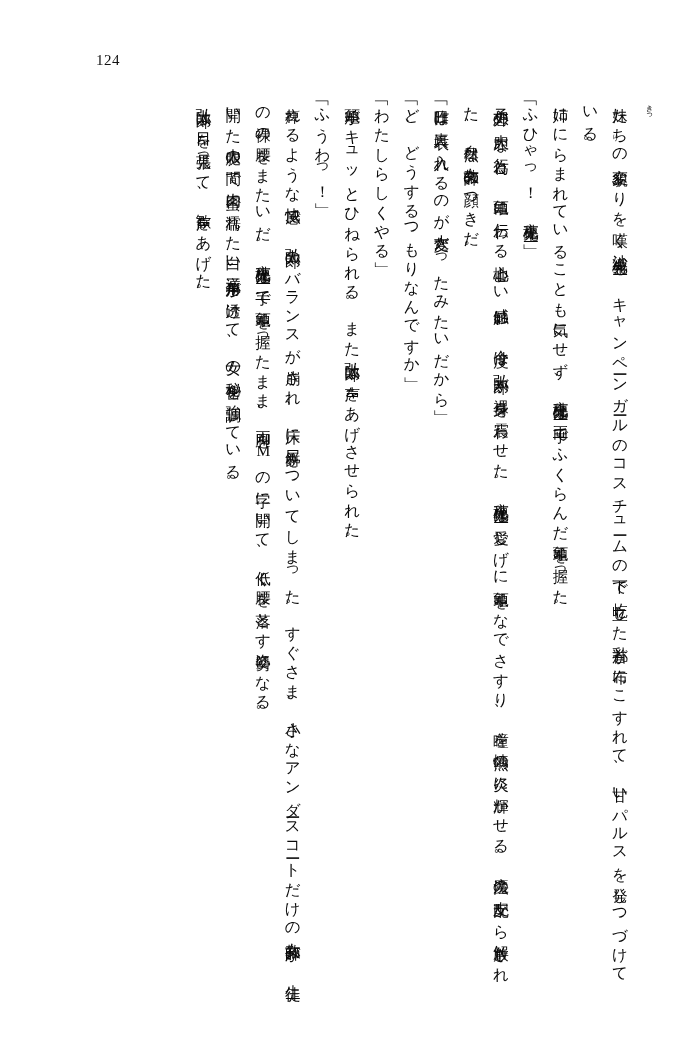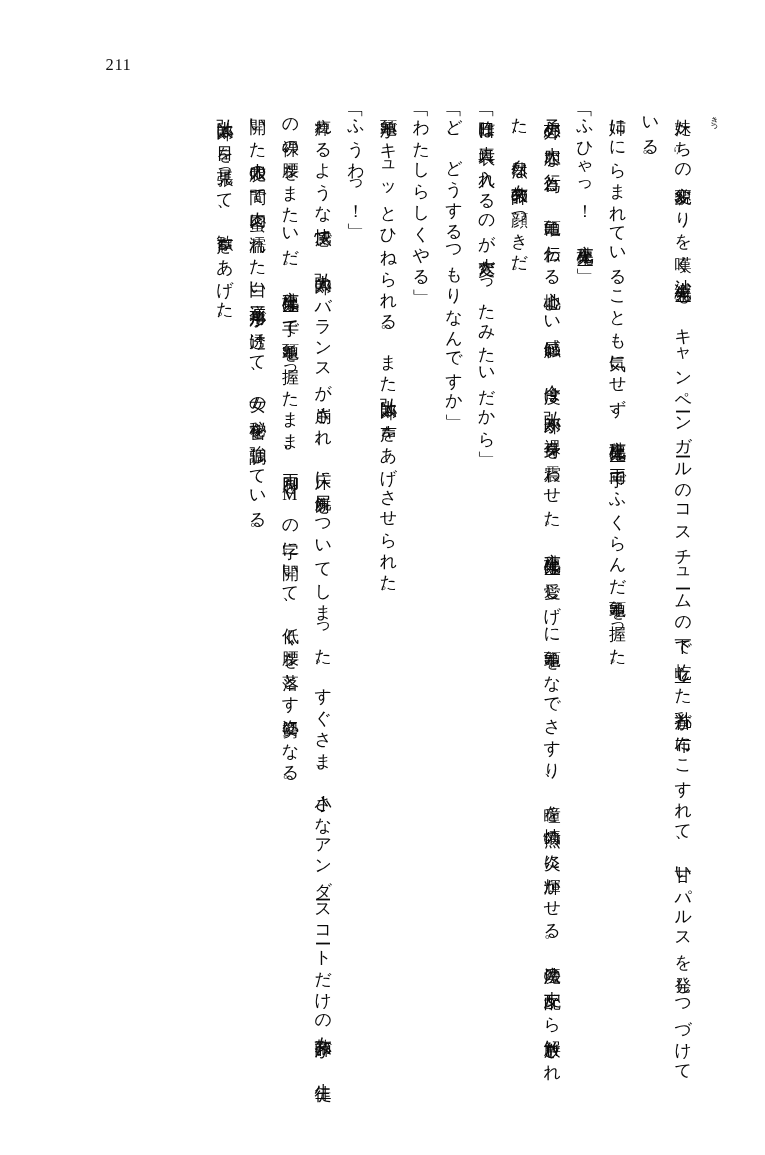--- a/index.html
+++ b/index.html
@@ -71,21 +71,21 @@
   }
 
   .ruby-1 { right: 42px; top: 100px; }
   .ruby-2 { right: 76px; top: 128px; }
 </style>
 </head>
 <body>
 
 <div class="page">
 
-  <div class="page-number">211</div>
+  <div class="page-number">124</div>
 
   <div class="ruby-wrap ruby-1">きっ</div>
   <div class="ruby-wrap ruby-2">り</div>
 
   <div class="text-body">
     <p>妹たちの変貌ぶりを嘆く沙織先生も、キャンペーンガールのコスチュームの下で屹立した乳首が布にこすれて、甘いパルスを発しつづけている。</p>
     <p>姉ににらまれていることも気にせず、充穂先生は両手でふくらんだ亀頭を握った。</p>
     <p>「ふひゃっ！　充穂先生！」</p>
     <p>予想外の大胆な行為と、亀頭に伝わる心地よい感触に、今度は弘太郎が裸身を震わせた。充穂先生は愛しげに亀頭をなでさすり、瞳を情熱の炎に輝かせる。魔法の支配から解放された、自然な女教師の顔つきだ。</p>
     <p>「昨日は真衣に入れるのが大変だったみたいだから」</p>

